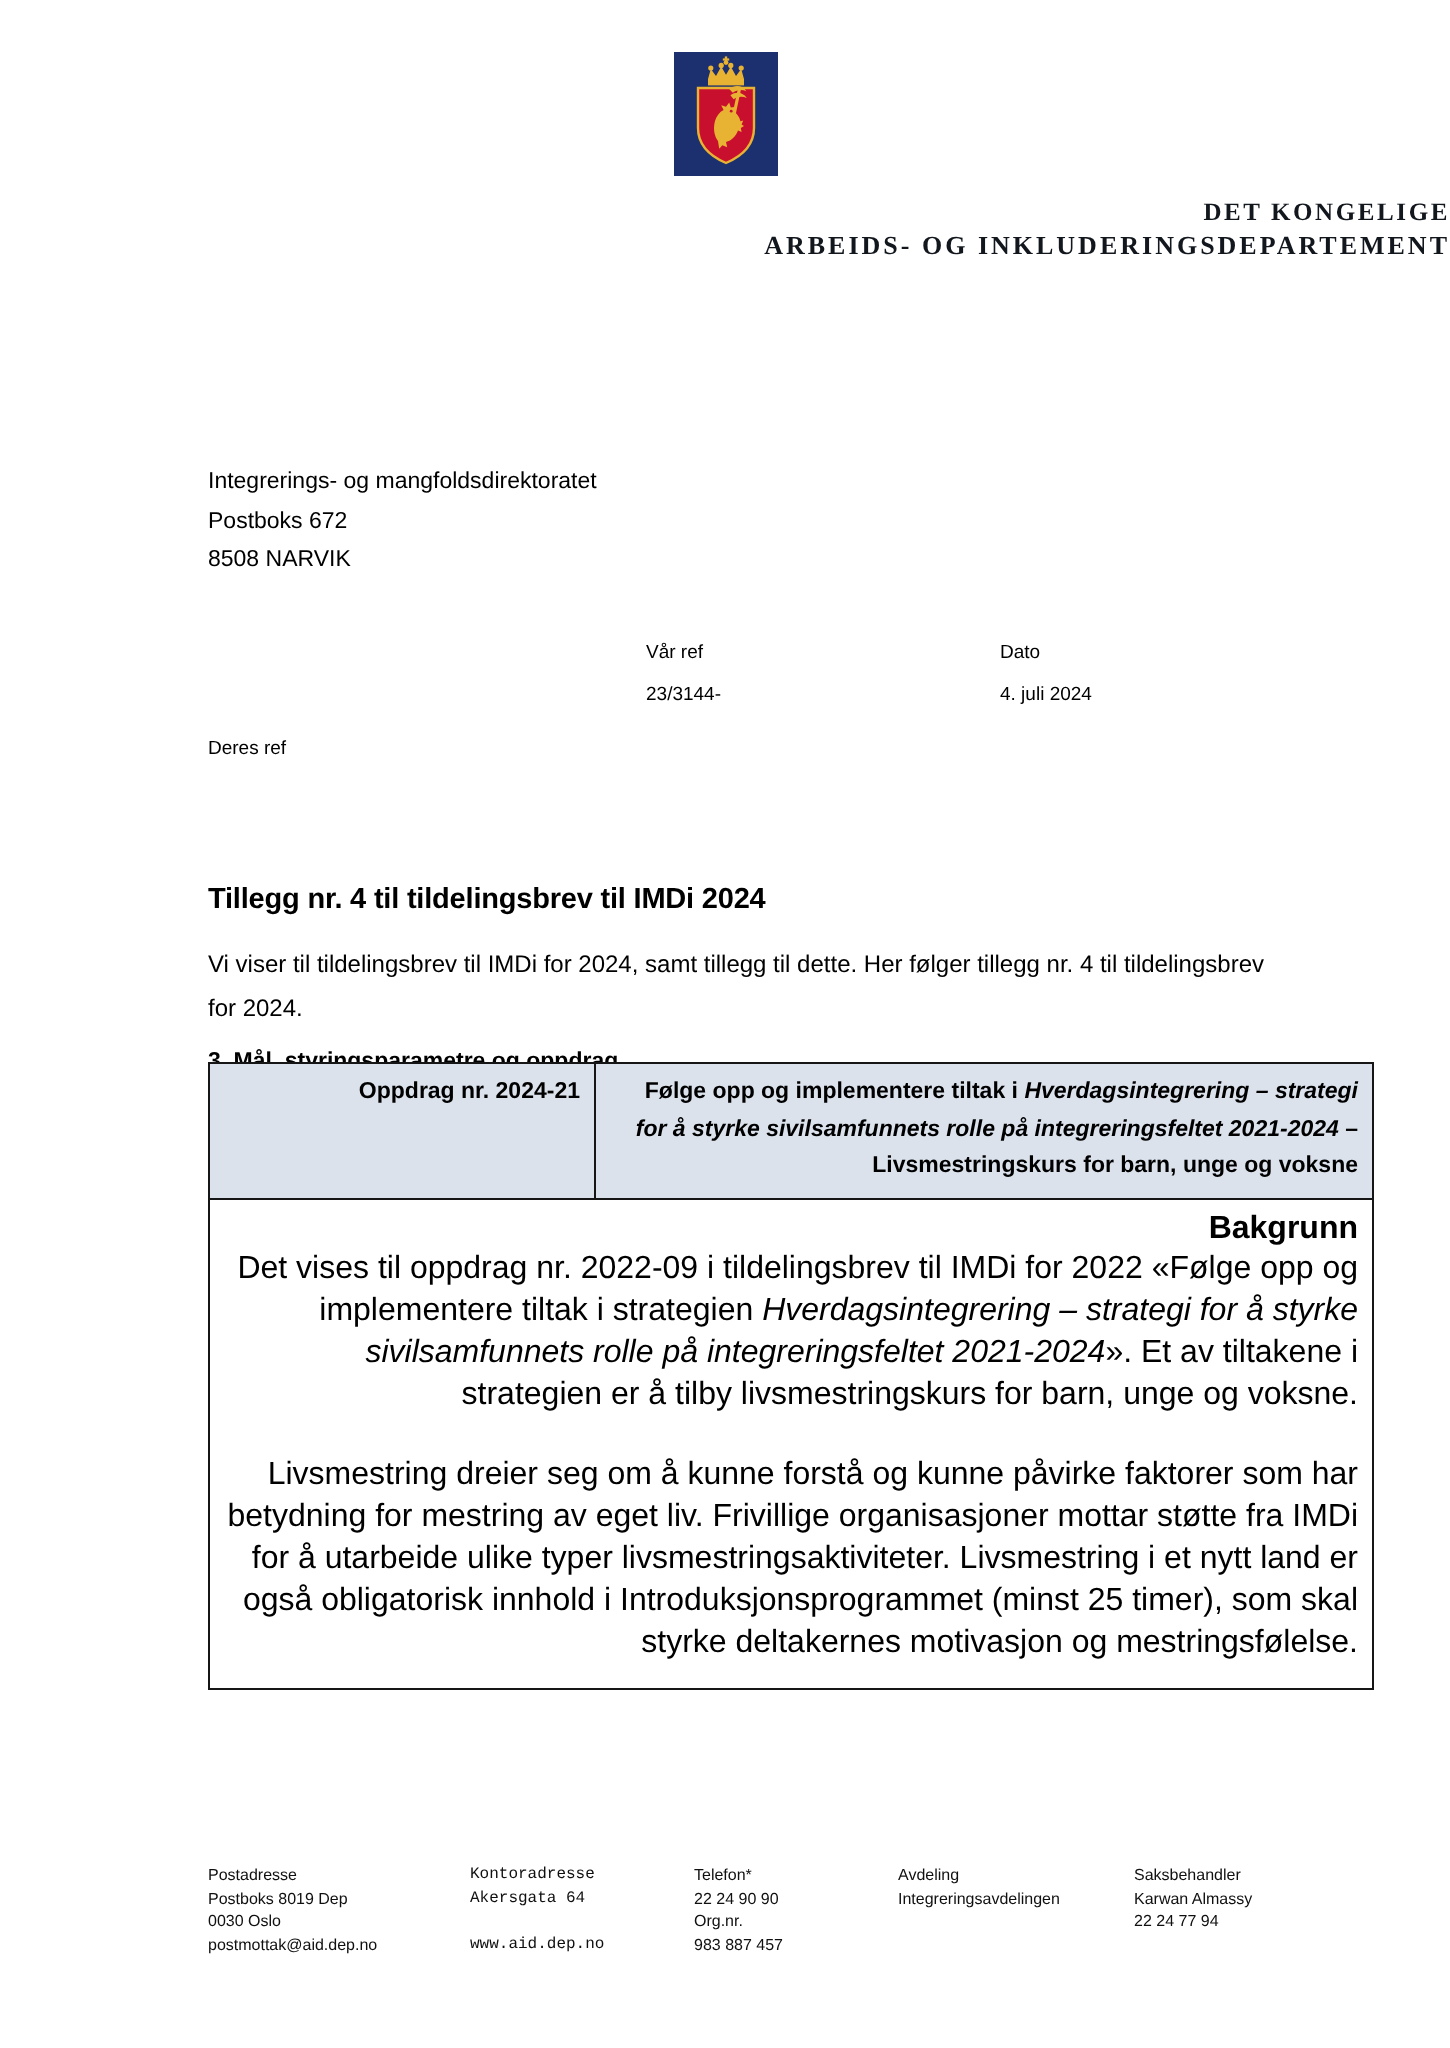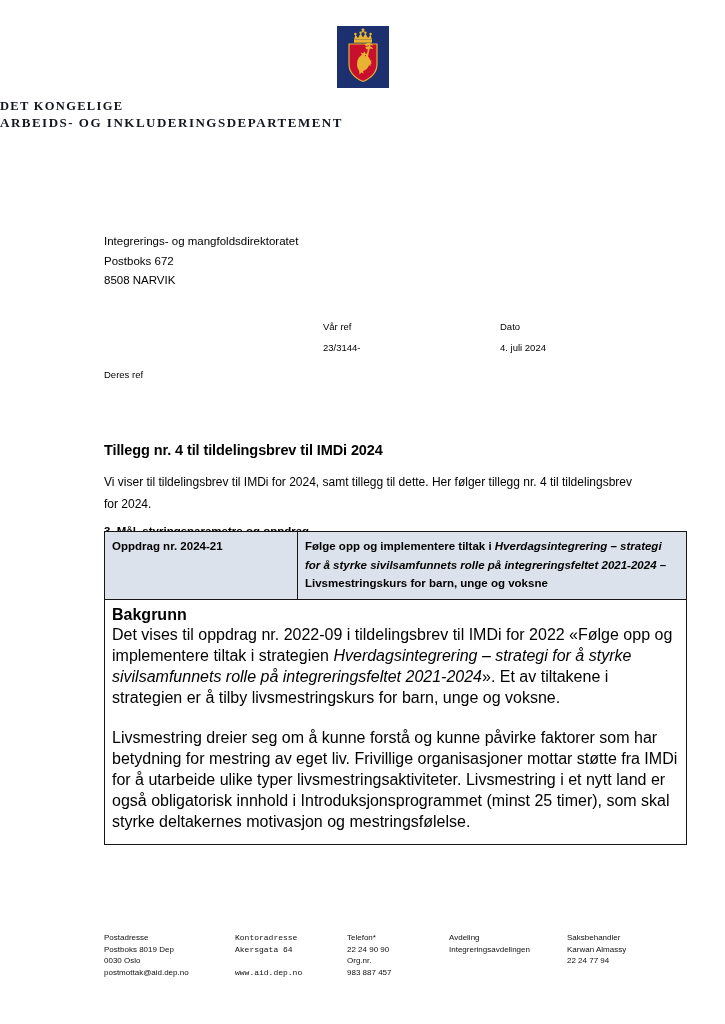--- a/index.html
+++ b/index.html
@@ -15,21 +15,21 @@
     color: #000000;
     overflow: hidden;
   }
 
   
   .letterhead {
     position: absolute;
     top: 26px;
     left: 0;
     width: 725px;
-    text-align: left;
+    text-align: right;
   }
   .coat-wrap {
     width: 52px;
     height: 62px;
     margin: 0 auto;
     position: relative;
   }
   .coat-bg {
     position: absolute;
     inset: 0;
@@ -121,20 +121,21 @@
   }
 
   
   .oppdrag-table {
     position: absolute;
     top: 531px;
     left: 0;
     width: 552px;
     border-collapse: collapse;
     table-layout: fixed;
+    text-align: right;
   }
   .oppdrag-table td {
     border: 1px solid #161616;
     vertical-align: top;
     padding: 5px 7px 6px 7px;
   }
   .hdr-row td {
     background: #dbe2ec;
     font-size: 11.5px;
     font-weight: bold;

